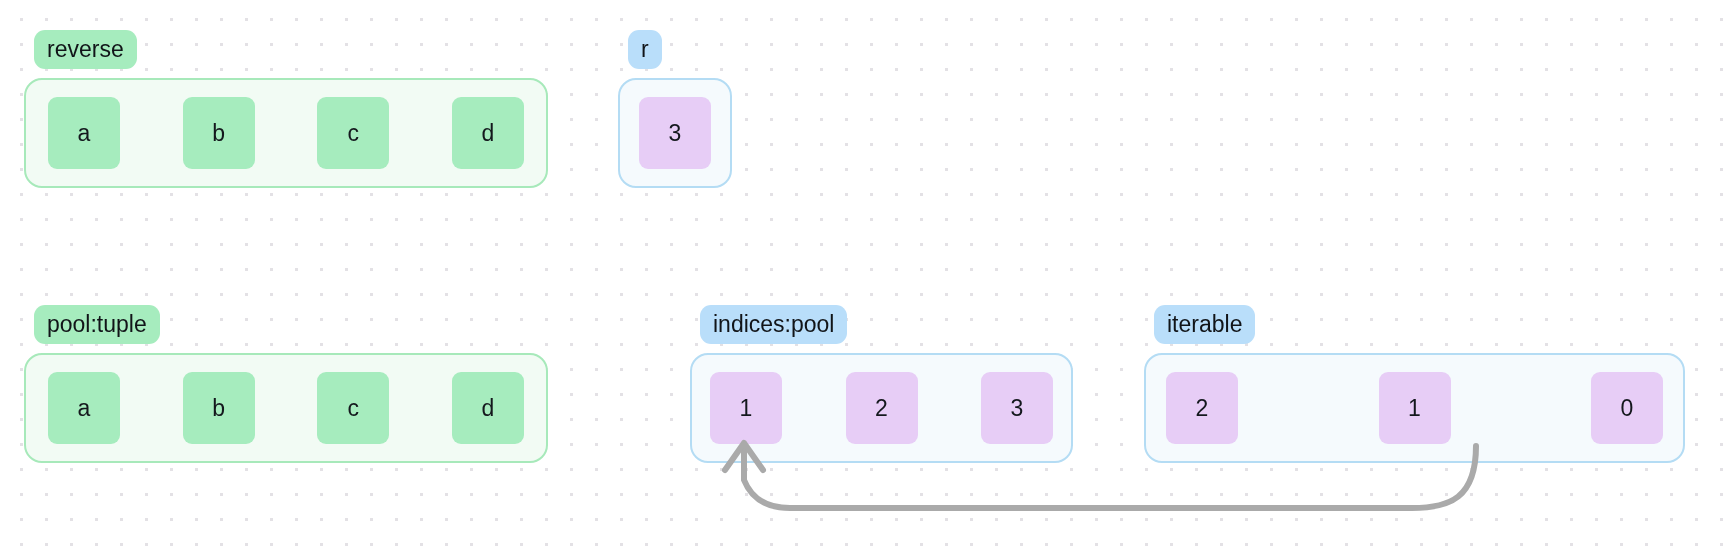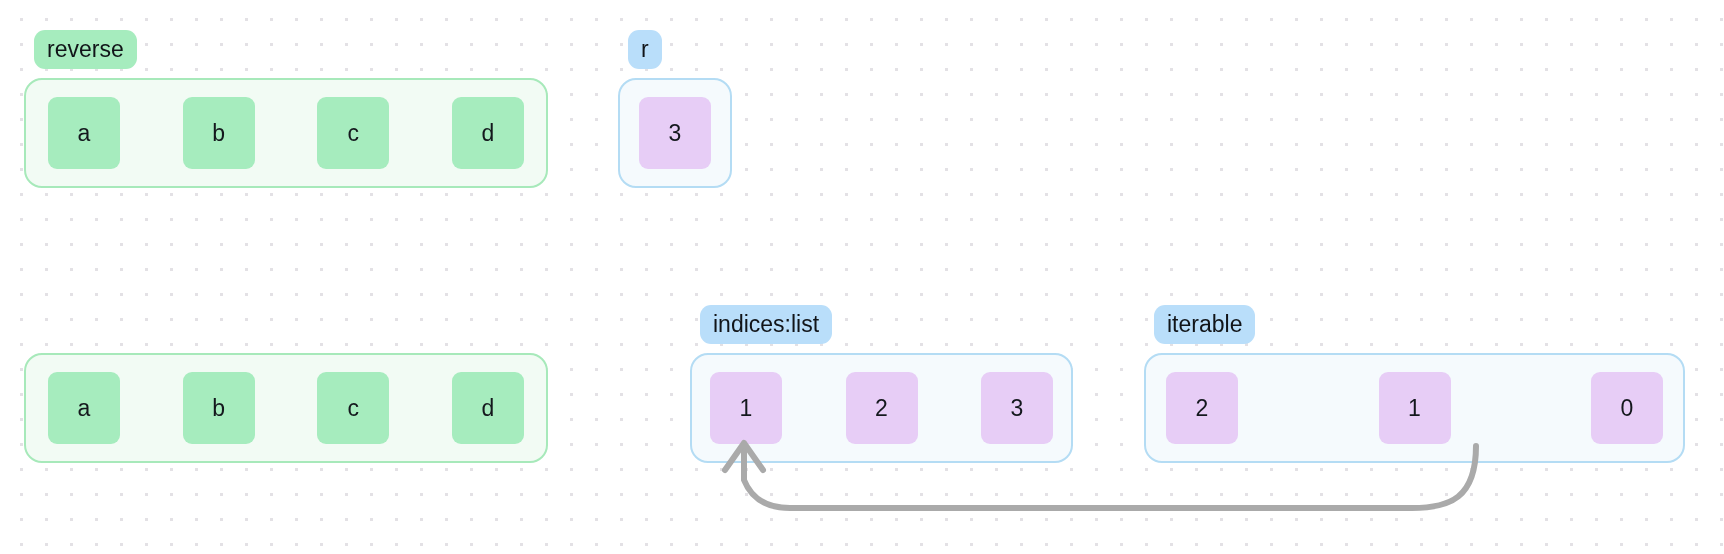--- a/index.html
+++ b/index.html
@@ -116,30 +116,31 @@
   </div>
 
   <div class="group theme-blue" style="left:618px; top:30px; width:114px; height:158px;">
     <div class="group-label">r</div>
     <div class="group-body" style="top:48px; width:114px; height:110px; padding:0 19px; justify-content:center;">
       <div class="cell">3</div>
     </div>
   </div>
 
   <div class="group theme-green" style="left:24px; top:305px; width:524px; height:158px;">
+    <div class="group-label">pool:tuple</div>
     <div class="group-body" style="top:48px; width:524px; height:110px; padding:0 22px; justify-content:space-between;">
       <div class="cell">a</div>
       <div class="cell">b</div>
       <div class="cell">c</div>
       <div class="cell">d</div>
     </div>
   </div>
 
   <div class="group theme-blue" style="left:690px; top:305px; width:383px; height:158px;">
-    <div class="group-label">indices:list</div>
+    <div class="group-label">indices:pool</div>
     <div class="group-body" style="top:48px; width:383px; height:110px; padding:0 18px; justify-content:space-between;">
       <div class="cell">1</div>
       <div class="cell">2</div>
       <div class="cell">3</div>
     </div>
   </div>
 
   <div class="group theme-blue" style="left:1144px; top:305px; width:541px; height:158px;">
     <div class="group-label">iterable</div>
     <div class="group-body" style="top:48px; width:541px; height:110px; padding:0 20px; justify-content:space-between;">

